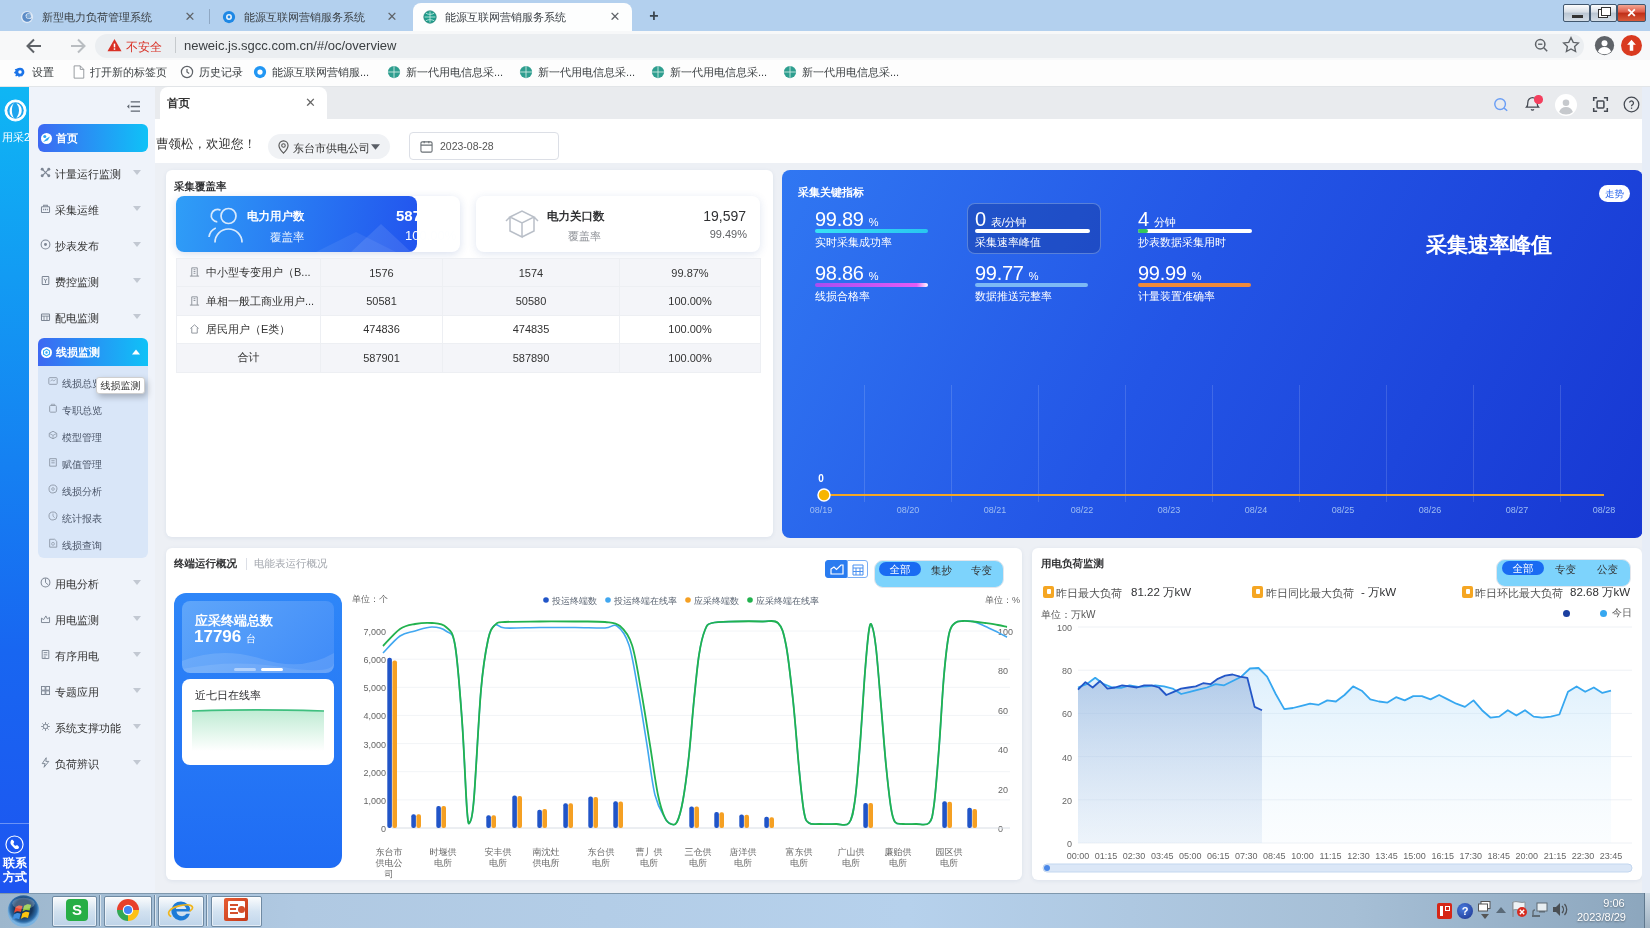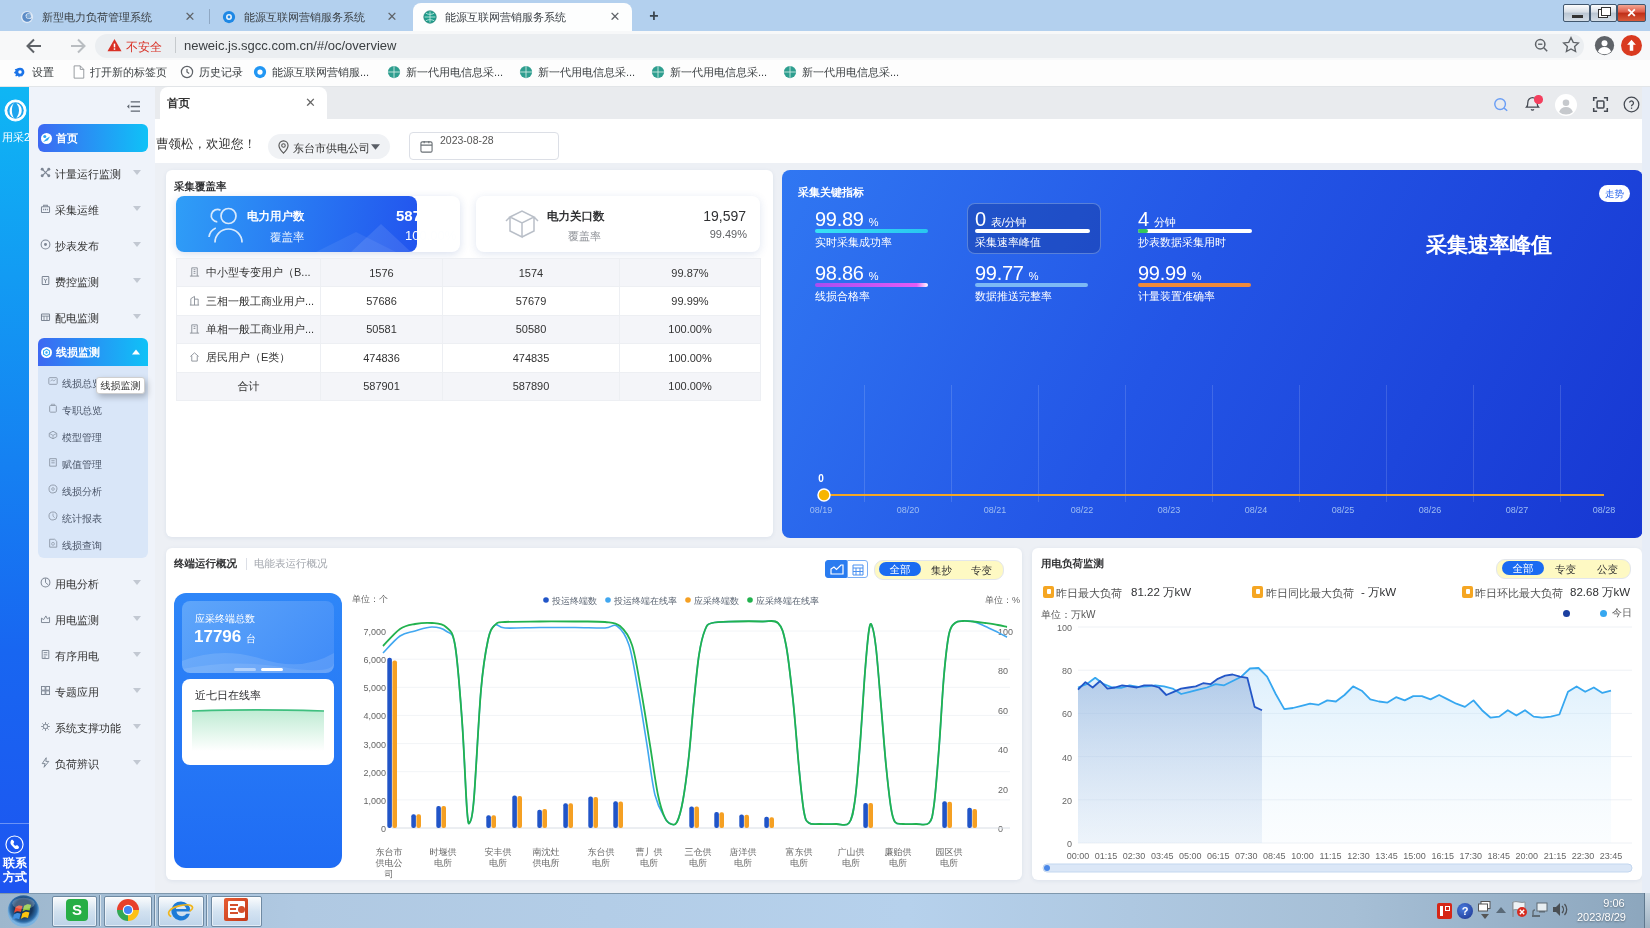--- a/index.html
+++ b/index.html
@@ -50,21 +50,21 @@
 .rlbl svg{vertical-align:-1px;margin-right:6px;}
 
 
 #kpi{position:absolute;left:782px;top:170px;width:861px;height:368px;border-radius:8px;background:linear-gradient(118deg,#3077f2 0%,#2355e6 45%,#1737d2 100%);overflow:hidden;}
 .kv{position:absolute;color:#fff;font-size:20px;font-weight:normal;letter-spacing:-0.3px;}
 .kv span{font-size:11px;font-weight:normal;}
 .kbar{position:absolute;height:4px;border-radius:2px;width:113px;}
 .klbl{position:absolute;color:#fff;font-size:11px;}
 
 
-.pillgrp{position:absolute;height:20px;background:#fef9c3;border:1px solid #e3e6ec;border-radius:9px;font-size:10.5px;color:#333;}
+.pillgrp{position:absolute;height:28px;background:#7dd3fc;border:1px solid #e3e6ec;border-radius:9px;font-size:10.5px;color:#333;}
 .pill-on{position:absolute;top:1px;height:14px;background:#1a6bf2;border-radius:7px;color:#fff;text-align:center;line-height:14px;}
 .pill-off{position:absolute;top:2px;line-height:14px;}
 
 
 #taskbar{position:absolute;left:0;top:893px;width:1650px;height:35px;background:linear-gradient(90deg,#9db7cd 0%,#b0c9e2 18%,#b6d1ec 55%,#a6bfd6 82%,#8ca6bd 100%);border-top:1px solid #7f98ad;}
 .tb-btn{position:absolute;top:895.5px;height:31px;border:1px solid #6f8aa3;border-radius:2px;background:linear-gradient(180deg,rgba(255,255,255,.95),rgba(225,237,248,.75) 50%,rgba(200,220,240,.7));box-shadow:inset 0 0 0 1px rgba(255,255,255,.55);}
 </style>
 </head>
 <body>
 
@@ -423,21 +423,21 @@
   </svg>
 <div class="abs" style="left:293px;top:141px;font-size:11px;color:#333;">东台市供电公司</div>
 <svg class="abs" style="left:371px;top:144px;" width="9" height="6" viewBox="0 0 10 6">
     <path d="M0 0h10L5 6z" fill="#5a5e66"></path>
   </svg>
 <div class="abs" style="left:409px;top:132px;width:150px;height:28px;background:#fff;border:1px solid #dcdfe6;border-radius:4px;"></div>
 <svg class="abs" style="left:420px;top:140px;" width="13" height="13" viewBox="0 0 14 14">
     <rect x="1" y="2" width="12" height="11" rx="1.5" fill="none" stroke="#6a7075" stroke-width="1.2"></rect>
     <path d="M1 5.5h12M4.5 1v2.5M9.5 1v2.5" stroke="#6a7075" stroke-width="1.2"></path>
   </svg>
-<div class="abs" style="left:440px;top:134px;font-size:10.5px;color:#555;">2023-08-28</div>
+<div class="abs" style="left:440px;top:140px;font-size:10.5px;color:#555;">2023-08-28</div>
 
 <div class="panel" style="left:166px;top:170px;width:607px;height:367px;"></div>
 <div class="ptitle" style="left:174px;top:180px;">采集覆盖率</div>
 
 <div class="abs" style="left:176px;top:196px;width:284px;height:56px;border-radius:8px;background:#fff;box-shadow:0 2px 8px rgba(40,80,160,.18);"></div>
 <div class="abs" style="left:176px;top:196px;width:241px;height:56px;border-radius:8px;background:linear-gradient(100deg,#2f9ef7,#2254ee);overflow:hidden;">
   <svg class="abs" style="left:31px;top:7px;" width="36" height="42" viewBox="0 0 36 42">
       <circle cx="21.5" cy="13" r="7.5" fill="none" stroke="#d7e9fc" stroke-width="1.7"></circle>
       <path d="M8 39.5a13.5 13.5 0 0 1 27 0" fill="none" stroke="#d7e9fc" stroke-width="1.7"></path>
       <path d="M13.5 7.2a6.2 6.2 0 1 0-3.2 11.6M2 34a11.5 11.5 0 0 1 6.8-9" fill="none" stroke="#d7e9fc" stroke-width="1.7"></path>
@@ -471,28 +471,20 @@
       <col style="width:141px">
     </colgroup>
 <tbody>
 <tr class="alt">
         <td class="rlbl"><svg width="11" height="11" viewBox="0 0 12 12">
             <path d="M3 11V2h6v9M5 4h2M5 6h2M5 8h2M1 11h10" stroke="#8a8f98" fill="none"></path>
           </svg>中小型专变用户（B...</td>
         <td>1576</td>
         <td>1574</td>
         <td>99.87%</td>
-      </tr>
-<tr>
-        <td class="rlbl"><svg width="11" height="11" viewBox="0 0 12 12">
-            <path d="M2 11V4l4-2.5V11M6 4.5h4V11M1 11h10" stroke="#8a8f98" fill="none"></path>
-          </svg>三相一般工商业用户...</td>
-        <td>57686</td>
-        <td>57679</td>
-        <td>99.99%</td>
       </tr>
 <tr class="alt">
         <td class="rlbl"><svg width="11" height="11" viewBox="0 0 12 12">
             <path d="M3 11V2h6v9M5 4h2M5 6h2M1 11h10" stroke="#8a8f98" fill="none"></path>
           </svg>单相一般工商业用户...</td>
         <td>50581</td>
         <td>50580</td>
         <td>100.00%</td>
       </tr>
 <tr>
@@ -580,21 +572,21 @@
   <div class="pill-off" style="left:56px;">集抄</div>
   <div class="pill-off" style="left:96px;">专变</div>
 </div>
 
 <div class="abs" style="left:174px;top:593px;width:168px;height:275px;border-radius:12px;background:linear-gradient(180deg,#2e86f8,#1f6cf4);">
   <div class="abs" style="left:8px;top:8px;width:152px;height:72px;border-radius:8px;background:linear-gradient(135deg,#5fa6fa,#3f8bf8);overflow:hidden;">
     <svg class="abs" style="left:0;top:0;" width="152" height="72">
         <path d="M0 60 Q40 45 80 58 T152 52 V72 H0z" fill="rgba(255,255,255,.12)"></path>
         <path d="M0 68 Q50 58 100 66 T152 62 V72 H0z" fill="rgba(255,255,255,.10)"></path>
       </svg>
-    <div class="abs" style="left:13px;top:11px;font-size:10px;color:#fff;">应采终端总数</div>
+    <div class="abs" style="left:13px;top:11px;font-size:13px;color:#fff;font-weight:bold;">应采终端总数</div>
     <div class="abs" style="left:12px;top:26px;font-size:17px;font-weight:bold;color:#fff;">17796 <span style="font-size:10px;font-weight:normal;">台</span></div>
   </div>
   <div class="abs" style="left:60px;top:75px;width:22px;height:3px;border-radius:2px;background:rgba(255,255,255,.45);"></div>
   <div class="abs" style="left:87px;top:75px;width:22px;height:3px;border-radius:2px;background:#fff;"></div>
   <div class="abs" style="left:8px;top:86px;width:152px;height:86px;border-radius:8px;background:#fff;">
     <div class="abs" style="left:13px;top:9px;font-size:11px;color:#303133;">近七日在线率</div>
     <svg class="abs" style="left:10px;top:26px;" width="132" height="52">
         <defs>
           <linearGradient id="gsp" x1="0" y1="0" x2="0" y2="1">
             <stop offset="0" stop-color="rgba(70,200,130,.35)"></stop>

